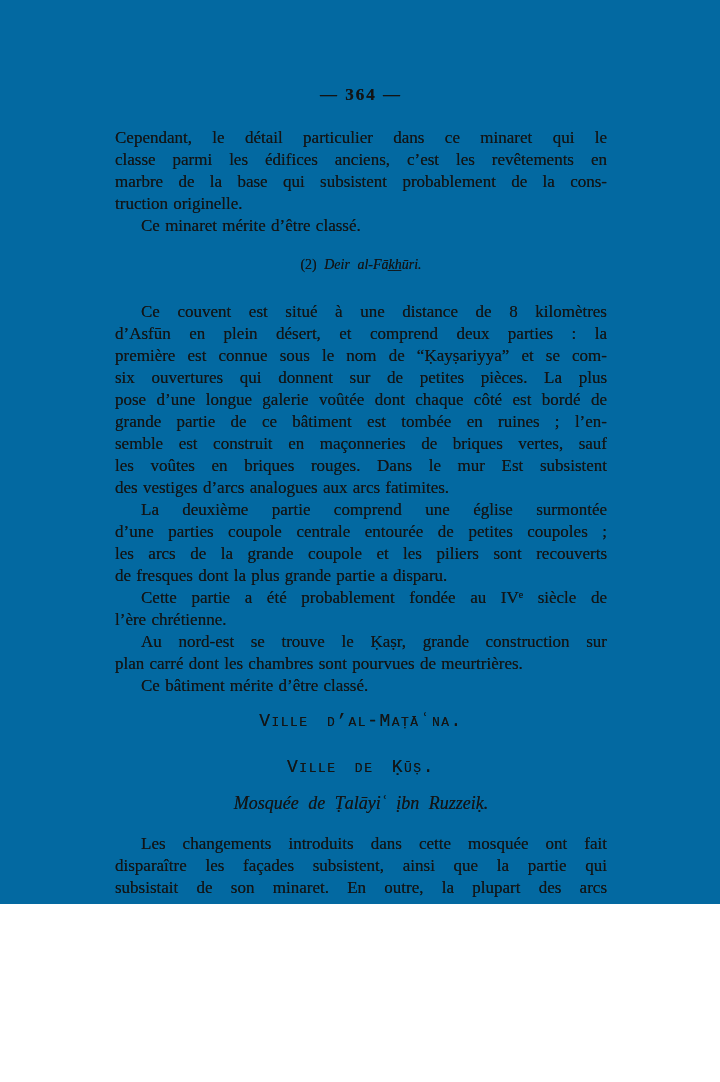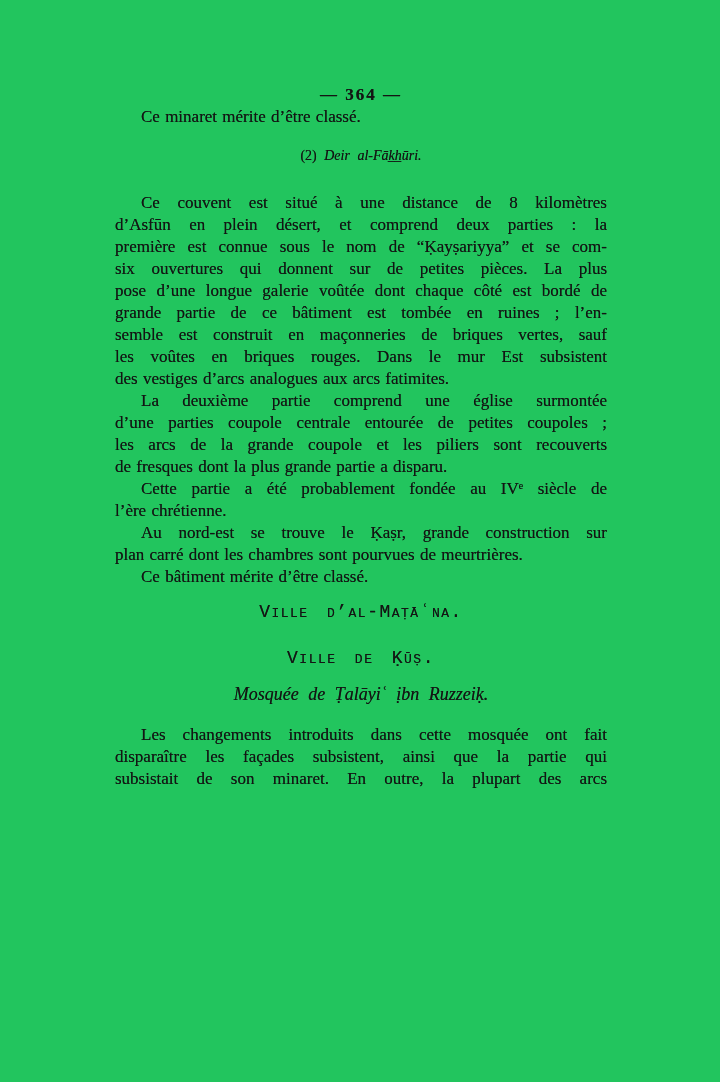--- a/index.html
+++ b/index.html
@@ -3,22 +3,22 @@
 <meta charset="utf-8">
 <style>
   html, body {
     margin: 0;
     padding: 0;
     background: #ffffff;
   }
   .sheet {
     position: relative;
     width: 720px;
-    height: 1082px;
-    background: #22c55e;
+    height: 904px;
+    background: #0369a1;
     color: #141414;
     font-family: "Liberation Serif", "DejaVu Serif", serif;
     font-size: 17px;
     overflow: hidden;
     text-shadow: 0 0 0.4px rgba(10,10,10,0.65);
   }
   .content {
     position: absolute;
     left: 115px;
     top: 0;
@@ -75,20 +75,26 @@
   .para.final { margin-top: 18px; }
 </style>
 </head>
 <body>
 
 <div class="sheet">
   <div class="content">
 
     <div class="page-number">— 364 —</div>
 
+    <div class="para intro">
+        <div class="ln first">Cependant, le détail particulier dans ce minaret qui le</div>
+        <div class="ln">classe parmi les édifices anciens, c’est les revêtements en</div>
+        <div class="ln">marbre de la base qui subsistent probablement de la cons-</div>
+        <div class="ln last">truction originelle.</div>
+      </div>
 
     <div class="para indent">
         <div class="ln first last">Ce minaret mérite d’être classé.</div>
       </div>
 
     <div class="heading-italic">
       <span class="roman">(2)</span>
       <span class="ital">Deir al-Fāk̲h̲ūri.</span>
     </div>
 

